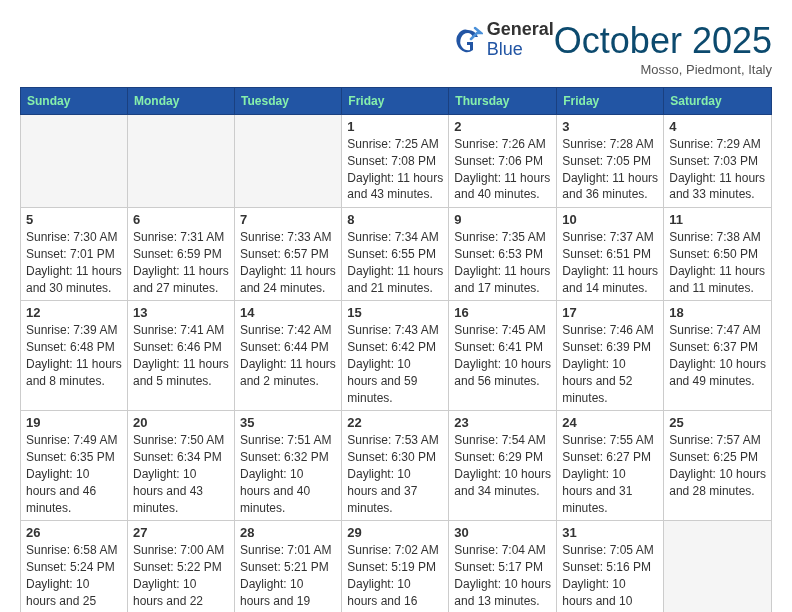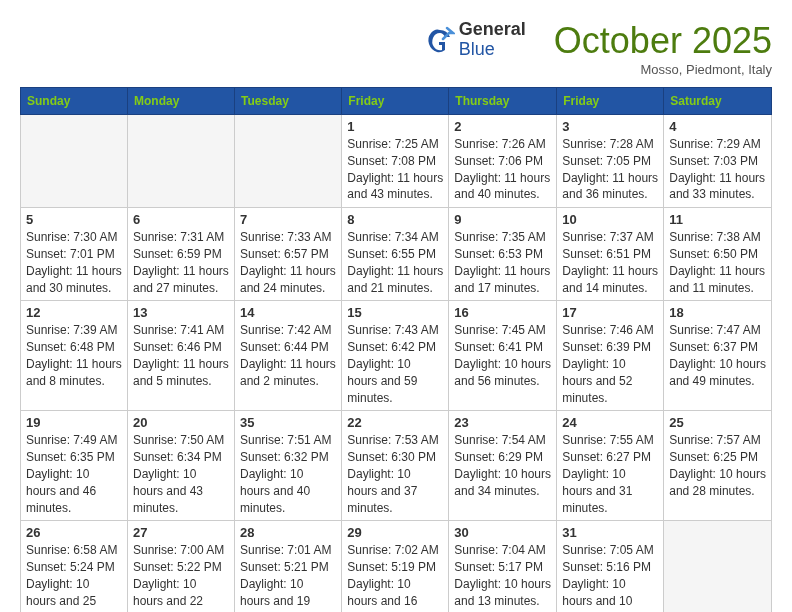--- a/index.html
+++ b/index.html
@@ -38,36 +38,35 @@
     .logo-icon {
       width: 30px;
       height: 30px;
       margin-right: 4px;
     }
     .title-block {
       text-align: right;
     }
     .month-title {
       font-size: 36px;
-      color: #4d7c0f;
+      color: #0c4a6e;
       font-weight: normal;
-      margin-left: 28px;
     }
     .location {
       font-size: 13px;
       color: #555;
     }
     .calendar {
       width: 100%;
       border-collapse: collapse;
       font-size: 11px;
     }
     .calendar th {
       background: #2255a4;
-      color: #84cc16;
+      color: #86efac;
       text-align: left;
       padding: 6px 6px;
       font-size: 12px;
       border: 1px solid #1a4080;
     }
     .calendar td {
       border: 1px solid #ccc;
       vertical-align: top;
       padding: 4px 5px;
       width: 113px;

